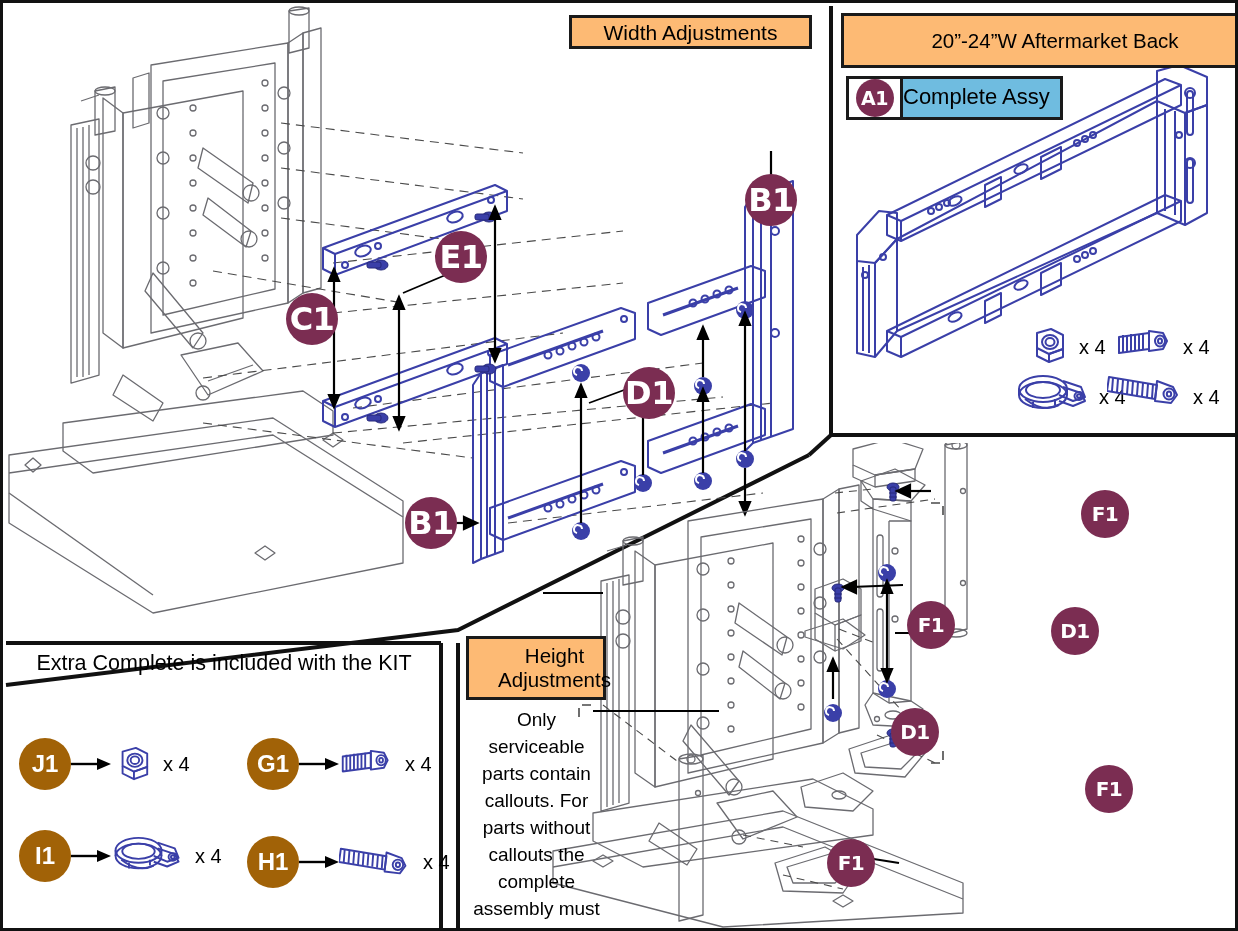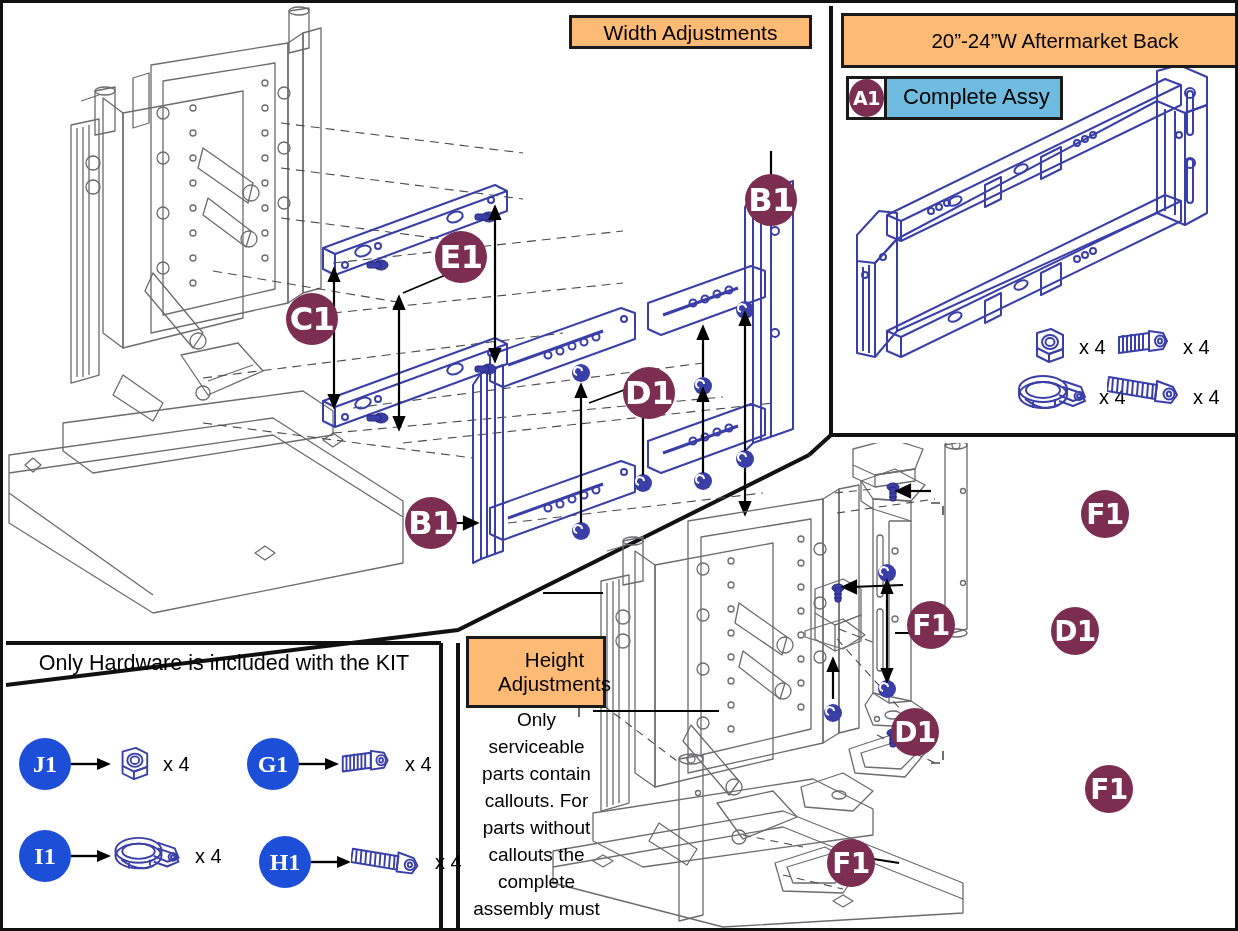--- a/index.html
+++ b/index.html
@@ -31,56 +31,56 @@
     letter-spacing:0px;
     box-sizing:border-box;
     display:flex;align-items:center;justify-content:center;
     padding:2px 6px;
   }
 
   
   .callout-row{position:absolute;display:flex;align-items:stretch;}
   .callout-chip{
     background:#fff;border:3px solid #1a1a1a;border-right:none;
-    width:38px;display:flex;align-items:center;justify-content:center;
+    width:54px;display:flex;align-items:center;justify-content:center;
     box-sizing:border-box;
   }
   .callout-name{
     background:#6FBCE0;border:3px solid #1a1a1a;
     font-size:22px;color:#000;display:flex;align-items:center;
-    padding:2px 10px 4px 16px;box-sizing:border-box;
+    padding:2px 10px 4px 0;box-sizing:border-box;
   }
 
   
   .badge{
     position:absolute;
     border-radius:50%;
     background:#7B2D52;
     color:#fff;
     display:flex;align-items:center;justify-content:center;
     font-weight:bold;
     font-family:"DejaVu Sans", sans-serif;
     letter-spacing:-0.5px;
     user-select:none;
   }
-  .badge.b48{width:48px;height:48px;font-size:28px;}
+  .badge.b48{width:48px;height:48px;font-size:20px;}
   .badge.b52{width:52px;height:52px;font-size:32px;}
   .badge.b38{width:38px;height:38px;font-size:19px;}
 
   
   .textblock{
     position:absolute;color:#000;text-align:center;
   }
 
   
   .hw-row{position:absolute;display:flex;align-items:center;}
   .hw-badge{
-    width:52px;height:52px;border-radius:50%;background:#1d4ed8;color:#fff;
+    width:52px;height:52px;border-radius:50%;background:#a16207;color:#fff;
     display:flex;align-items:center;justify-content:center;
-    font-weight:bold;font-size:24px;font-family:Liberation Serif, serif;
+    font-weight:bold;font-size:24px;font-family:Liberation Sans, sans-serif;
     flex:0 0 auto;
   }
   .hw-arrow{width:40px;height:14px;flex:0 0 auto;}
   .hw-icon{flex:0 0 auto;}
   .hw-qty{font-size:20px;color:#000;margin-left:8px;white-space:nowrap;}
 
   .qty-only{position:absolute;font-size:20px;color:#000;}
 
   
   .art{position:absolute;pointer-events:none;}
@@ -581,21 +581,21 @@
   </svg>
 
   <div class="plate" style="left:566px;top:12px;width:243px;height:34px;">
     <span>Width Adjustments</span>
   </div>
 
   <div class="plate" style="left:838px;top:10px;width:428px;height:55px;flex-direction:column;line-height:24px;font-size:20.5px;">
     <span>20”-24”W Aftermarket Back</span>
   </div>
 
-  <div class="plate" style="left:463px;top:633px;width:140px;height:72px;flex-direction:column;line-height:24px;font-size:20.5px;padding-left:43px;">
+  <div class="plate" style="left:463px;top:633px;width:140px;height:64px;flex-direction:column;line-height:24px;font-size:20.5px;padding-left:43px;">
     <span>Height</span>
     <span>Adjustments</span>
   </div>
 
   <div class="callout-row" style="left:843px;top:73px;height:44px;">
     <div class="callout-chip">
       <span class="badge b38" style="position:static;">A1</span>
     </div>
     <div class="callout-name">Complete Assy</div>
   </div>
@@ -656,21 +656,21 @@
   <span class="badge b52" style="left:620px;top:364px;">D1</span>
 
   <span class="badge b48" style="left:1078px;top:487px;">F1</span>
   <span class="badge b48" style="left:904px;top:598px;">F1</span>
   <span class="badge b48" style="left:1082px;top:762px;">F1</span>
   <span class="badge b48" style="left:824px;top:836px;">F1</span>
   <span class="badge b48" style="left:1048px;top:604px;">D1</span>
   <span class="badge b48" style="left:888px;top:705px;">D1</span>
 
   <div class="textblock" style="left:12px;top:646px;width:418px;font-size:21.5px;line-height:29px;">
-    <div>Only Hardware is included with the KIT</div>
+    <div>Extra Complete is included with the KIT</div>
   </div>
 
   <div class="hw-row" style="left:16px;top:735px;">
     <span class="hw-badge">J1</span>
     <svg class="hw-arrow" viewBox="0 0 40 14">
       <path d="M0 7 L 28 7" stroke="#000" stroke-width="2.4"></path>
       <path d="M40 7 l -14 -6 l 0 12 z" fill="#000"></path>
     </svg>
     <svg class="hw-icon" width="44" height="36" viewBox="0 0 46 38">
       <g fill="none" stroke="#3A3FA8" stroke-width="2" stroke-linejoin="round">
@@ -718,21 +718,21 @@
         <path d="M48 14 L 66 20 L 70 28 L 58 33 L 44 28"></path>
         <ellipse cx="64" cy="23" rx="4.5" ry="4"></ellipse>
         <ellipse cx="64" cy="23" rx="2" ry="1.8"></ellipse>
         <path d="M18 29 L 18 35 M40 26 L 40 32"></path>
         <path d="M10 26 q 18 14 34 6"></path>
       </g>
     </svg>
     <span class="hw-qty">x 4</span>
   </div>
 
-  <div class="hw-row" style="left:244px;top:833px;margin-left:12px;">
+  <div class="hw-row" style="left:244px;top:833px;">
     <span class="hw-badge">H1</span>
     <svg class="hw-arrow" viewBox="0 0 40 14">
       <path d="M0 7 L 28 7" stroke="#000" stroke-width="2.4"></path>
       <path d="M40 7 l -14 -6 l 0 12 z" fill="#000"></path>
     </svg>
     <svg class="hw-icon" width="76" height="38" viewBox="0 0 80 40">
       <g fill="none" stroke="#3A3FA8" stroke-width="2" stroke-linejoin="round">
         <path d="M2 6 L 50 14 L 48 28 L 0 20 Z"></path>
         <path d="M6 7 L 5 20 M11 8 L 10 21 M16 9 L 15 22 M21 10 L 20 23 M26 10 L 25 24 M31 11 L 30 24 M36 12 L 35 25 M41 13 L 40 26 M46 13 L 45 27"></path>
         <path d="M50 10 L 66 16 L 70 24 L 64 32 L 48 30 Z"></path>

